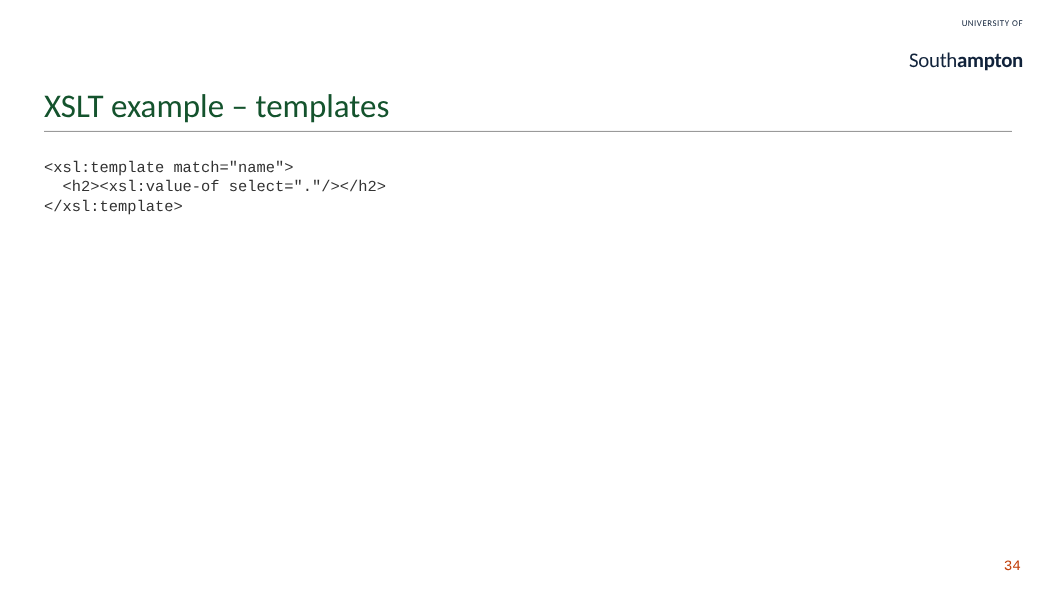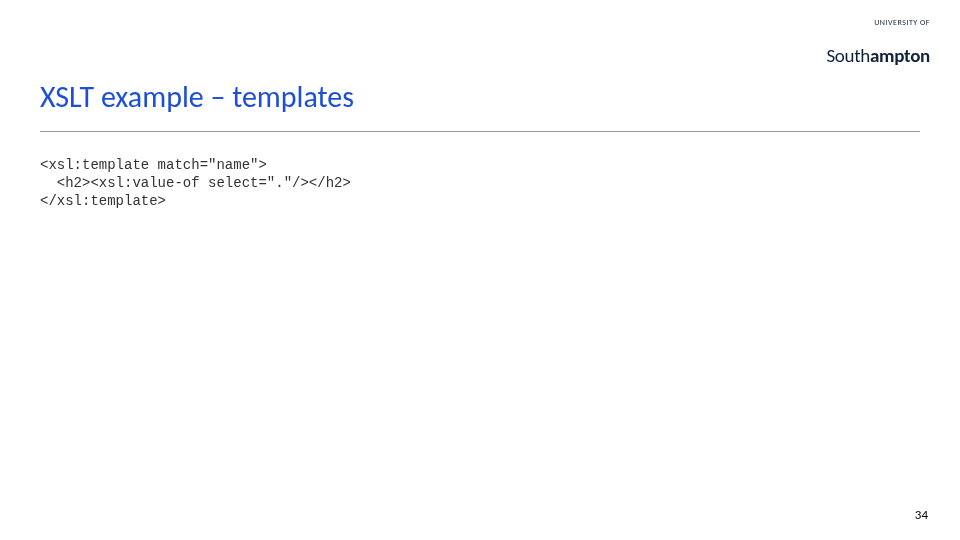--- a/index.html
+++ b/index.html
@@ -36,41 +36,42 @@
   }
   .content {
     position: absolute;
     top: 78px;
     left: 40px;
     right: 40px;
   }
   .title {
     font-size: 30px;
     font-weight: 400;
-    color: #1d4ed8;
-    margin-bottom: 16px;
+    color: #14532d;
+    margin-bottom: 4px;
   }
   .underline {
     border: none;
     border-top: 1px solid #9a9a9a;
     margin-bottom: 24px;
   }
   .code {
     font-family: "Consolas", "Courier New", monospace;
     font-size: 14px;
     color: #333;
     white-space: pre;
     line-height: 1.3;
   }
   .page-num {
     position: absolute;
     bottom: 18px;
     right: 32px;
     font-size: 13px;
-    color: #000000;
+    color: #c2410c;
+    font-family: Liberation Mono, monospace;
   }
 </style>
 </head>
 <body>
 
 <div class="logo">
   <div class="logo-upper">UNIVERSITY OF</div>
   <div class="logo-main"><span>South</span><span class="bold">ampton</span></div>
 </div>
 

